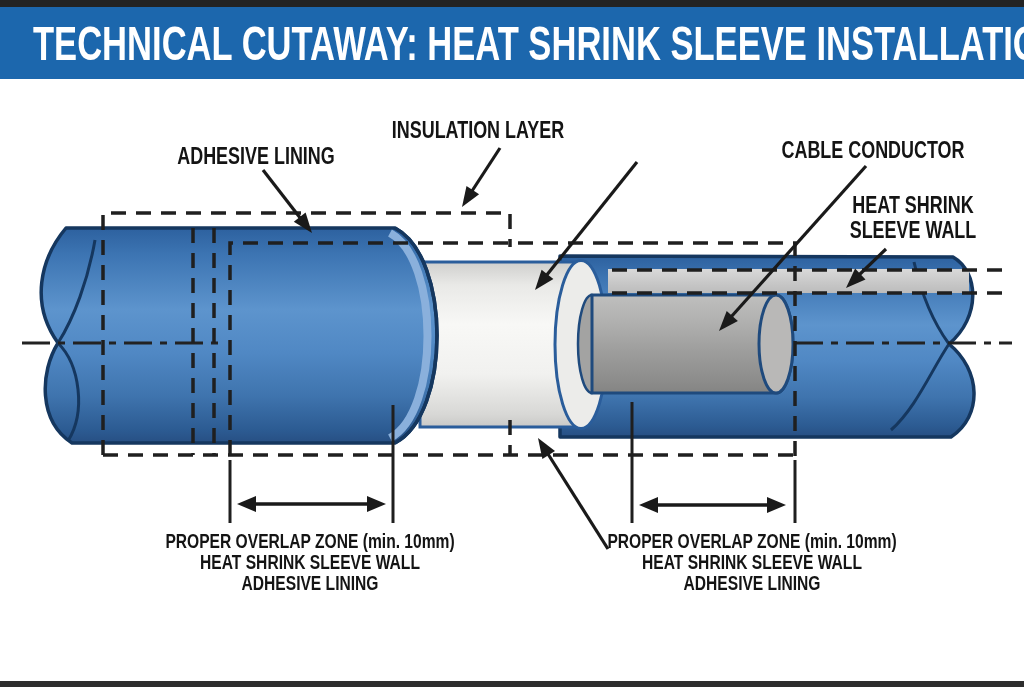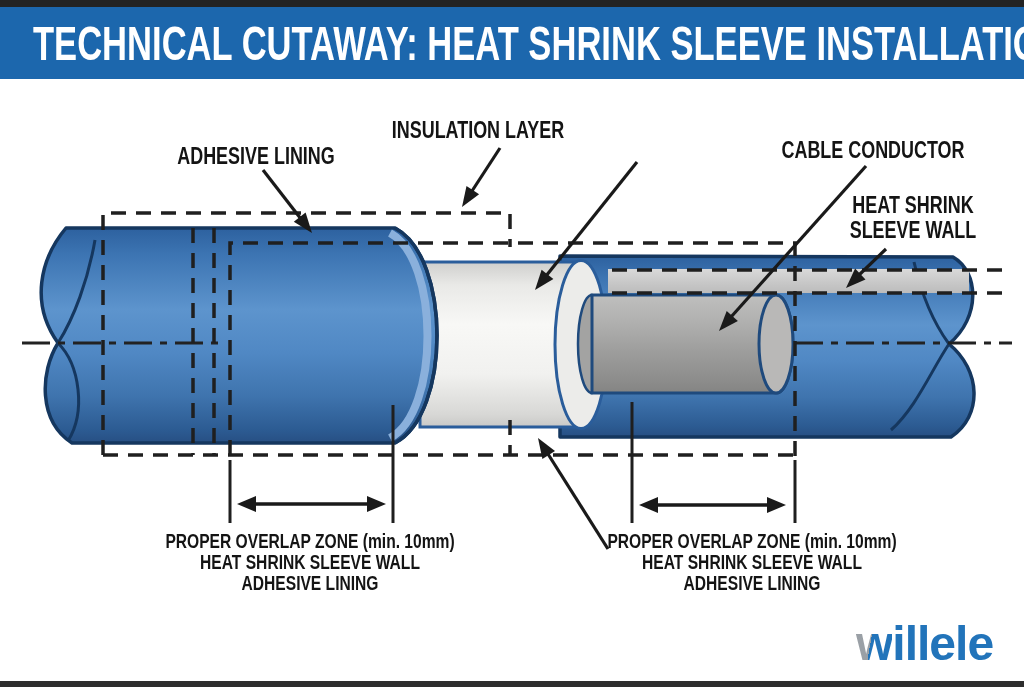--- a/index.html
+++ b/index.html
@@ -184,15 +184,14 @@
     <div>HEAT SHRINK SLEEVE WALL</div>
     <div>ADHESIVE LINING</div>
   </div>
 
   <div class="olabel" style="left:552px;top:531px;width:400px;">
     <div>PROPER OVERLAP ZONE (min. 10mm)</div>
     <div>HEAT SHRINK SLEEVE WALL</div>
     <div>ADHESIVE LINING</div>
   </div>
 
-  <div class="logo"><span class="logo-w">w</span><span>illele</span></div>
 
 </div>
 
 </body></html>

